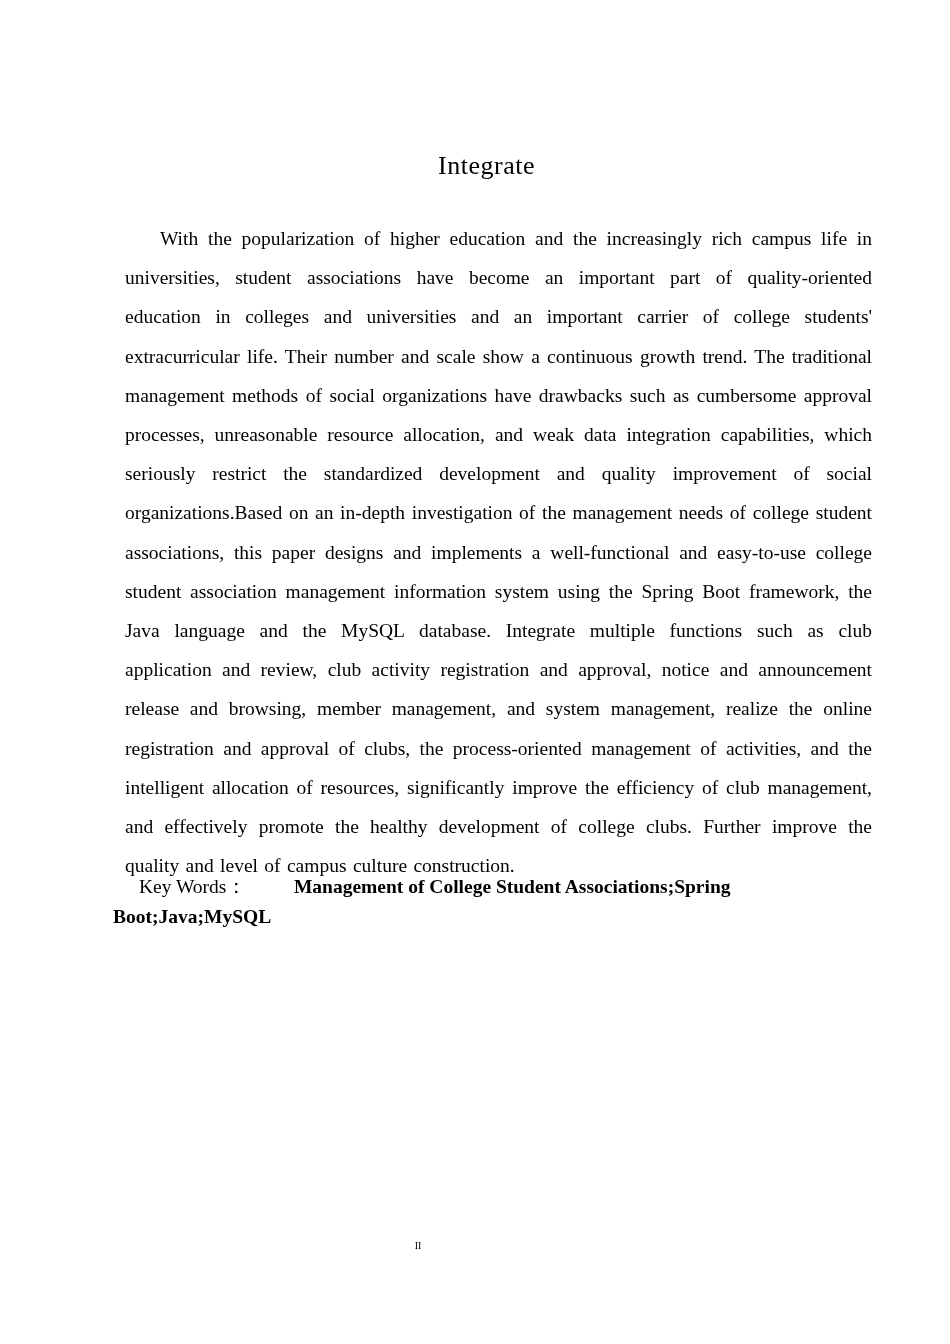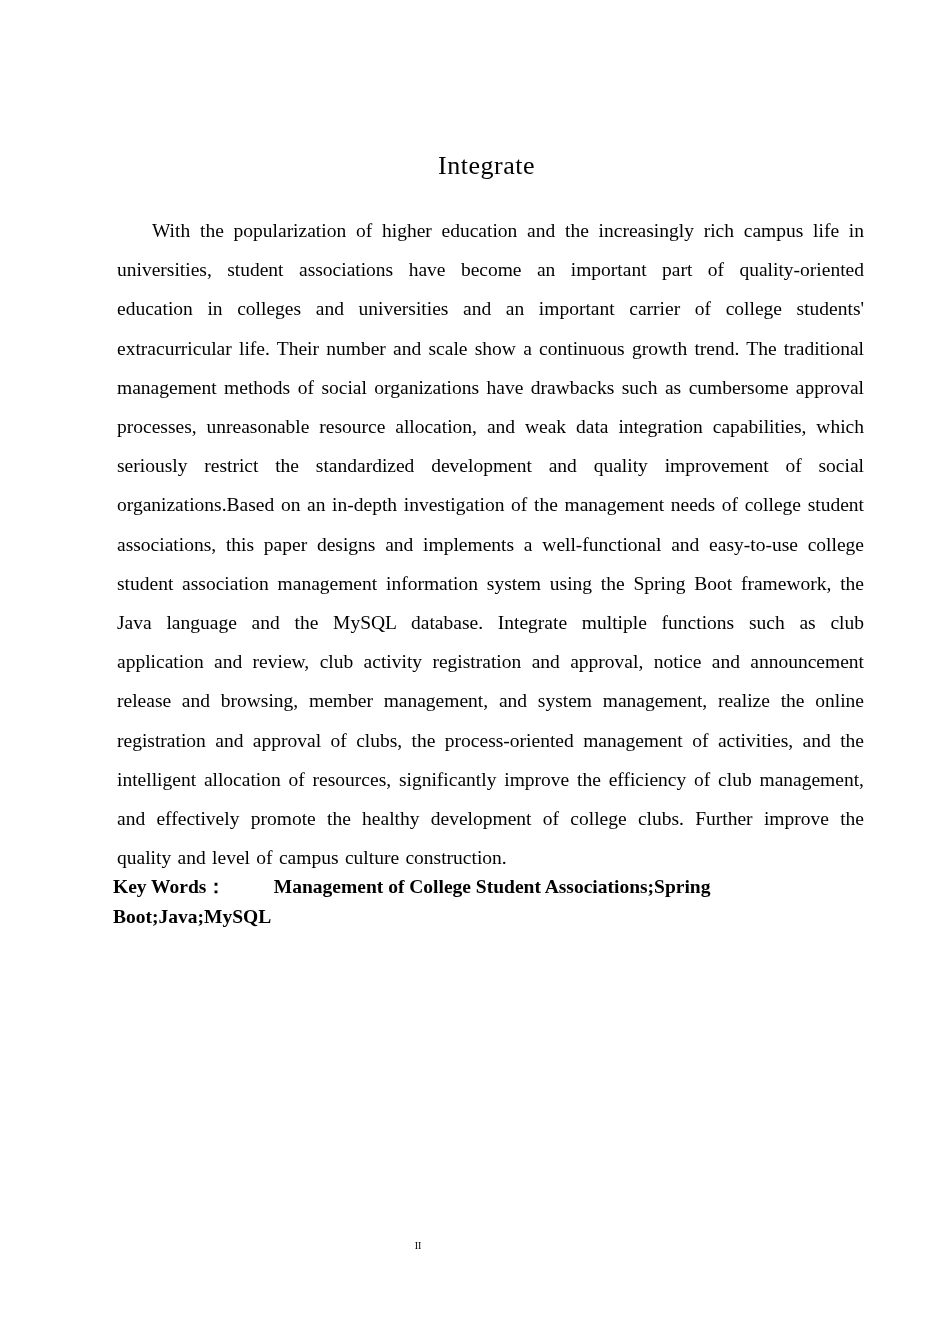--- a/index.html
+++ b/index.html
@@ -21,21 +21,21 @@
     position: absolute;
     top: 151px;
     left: 113px;
     width: 747px;
     text-align: center;
     font-size: 26px;
     font-weight: 400;
     letter-spacing: 0.5px;
   }
   .abstract-text {
-    margin: 4px;
+    margin: 12px;
     position: absolute;
     top: 207px;
     left: 113px;
     width: 747px;
     font-size: 19.5px;
     line-height: 39.2px;
     text-align: justify;
     text-justify: inter-word;
     text-indent: 35px;
     word-spacing: 1.5px;
@@ -43,21 +43,22 @@
   .keywords-line {
     margin: 0;
     position: absolute;
     top: 872px;
     left: 113px;
     width: 747px;
     font-size: 19.5px;
     line-height: 30px;
   }
   .kw-label {
-    font-weight: 700;
+    font-weight: 400;
+    margin-left: 26px;
   }
   .kw-text {
     font-weight: 700;
     margin-left: 48px;
   }
   .page-footer {
     position: absolute;
     top: 1240px;
     left: 0;
     width: 836px;

